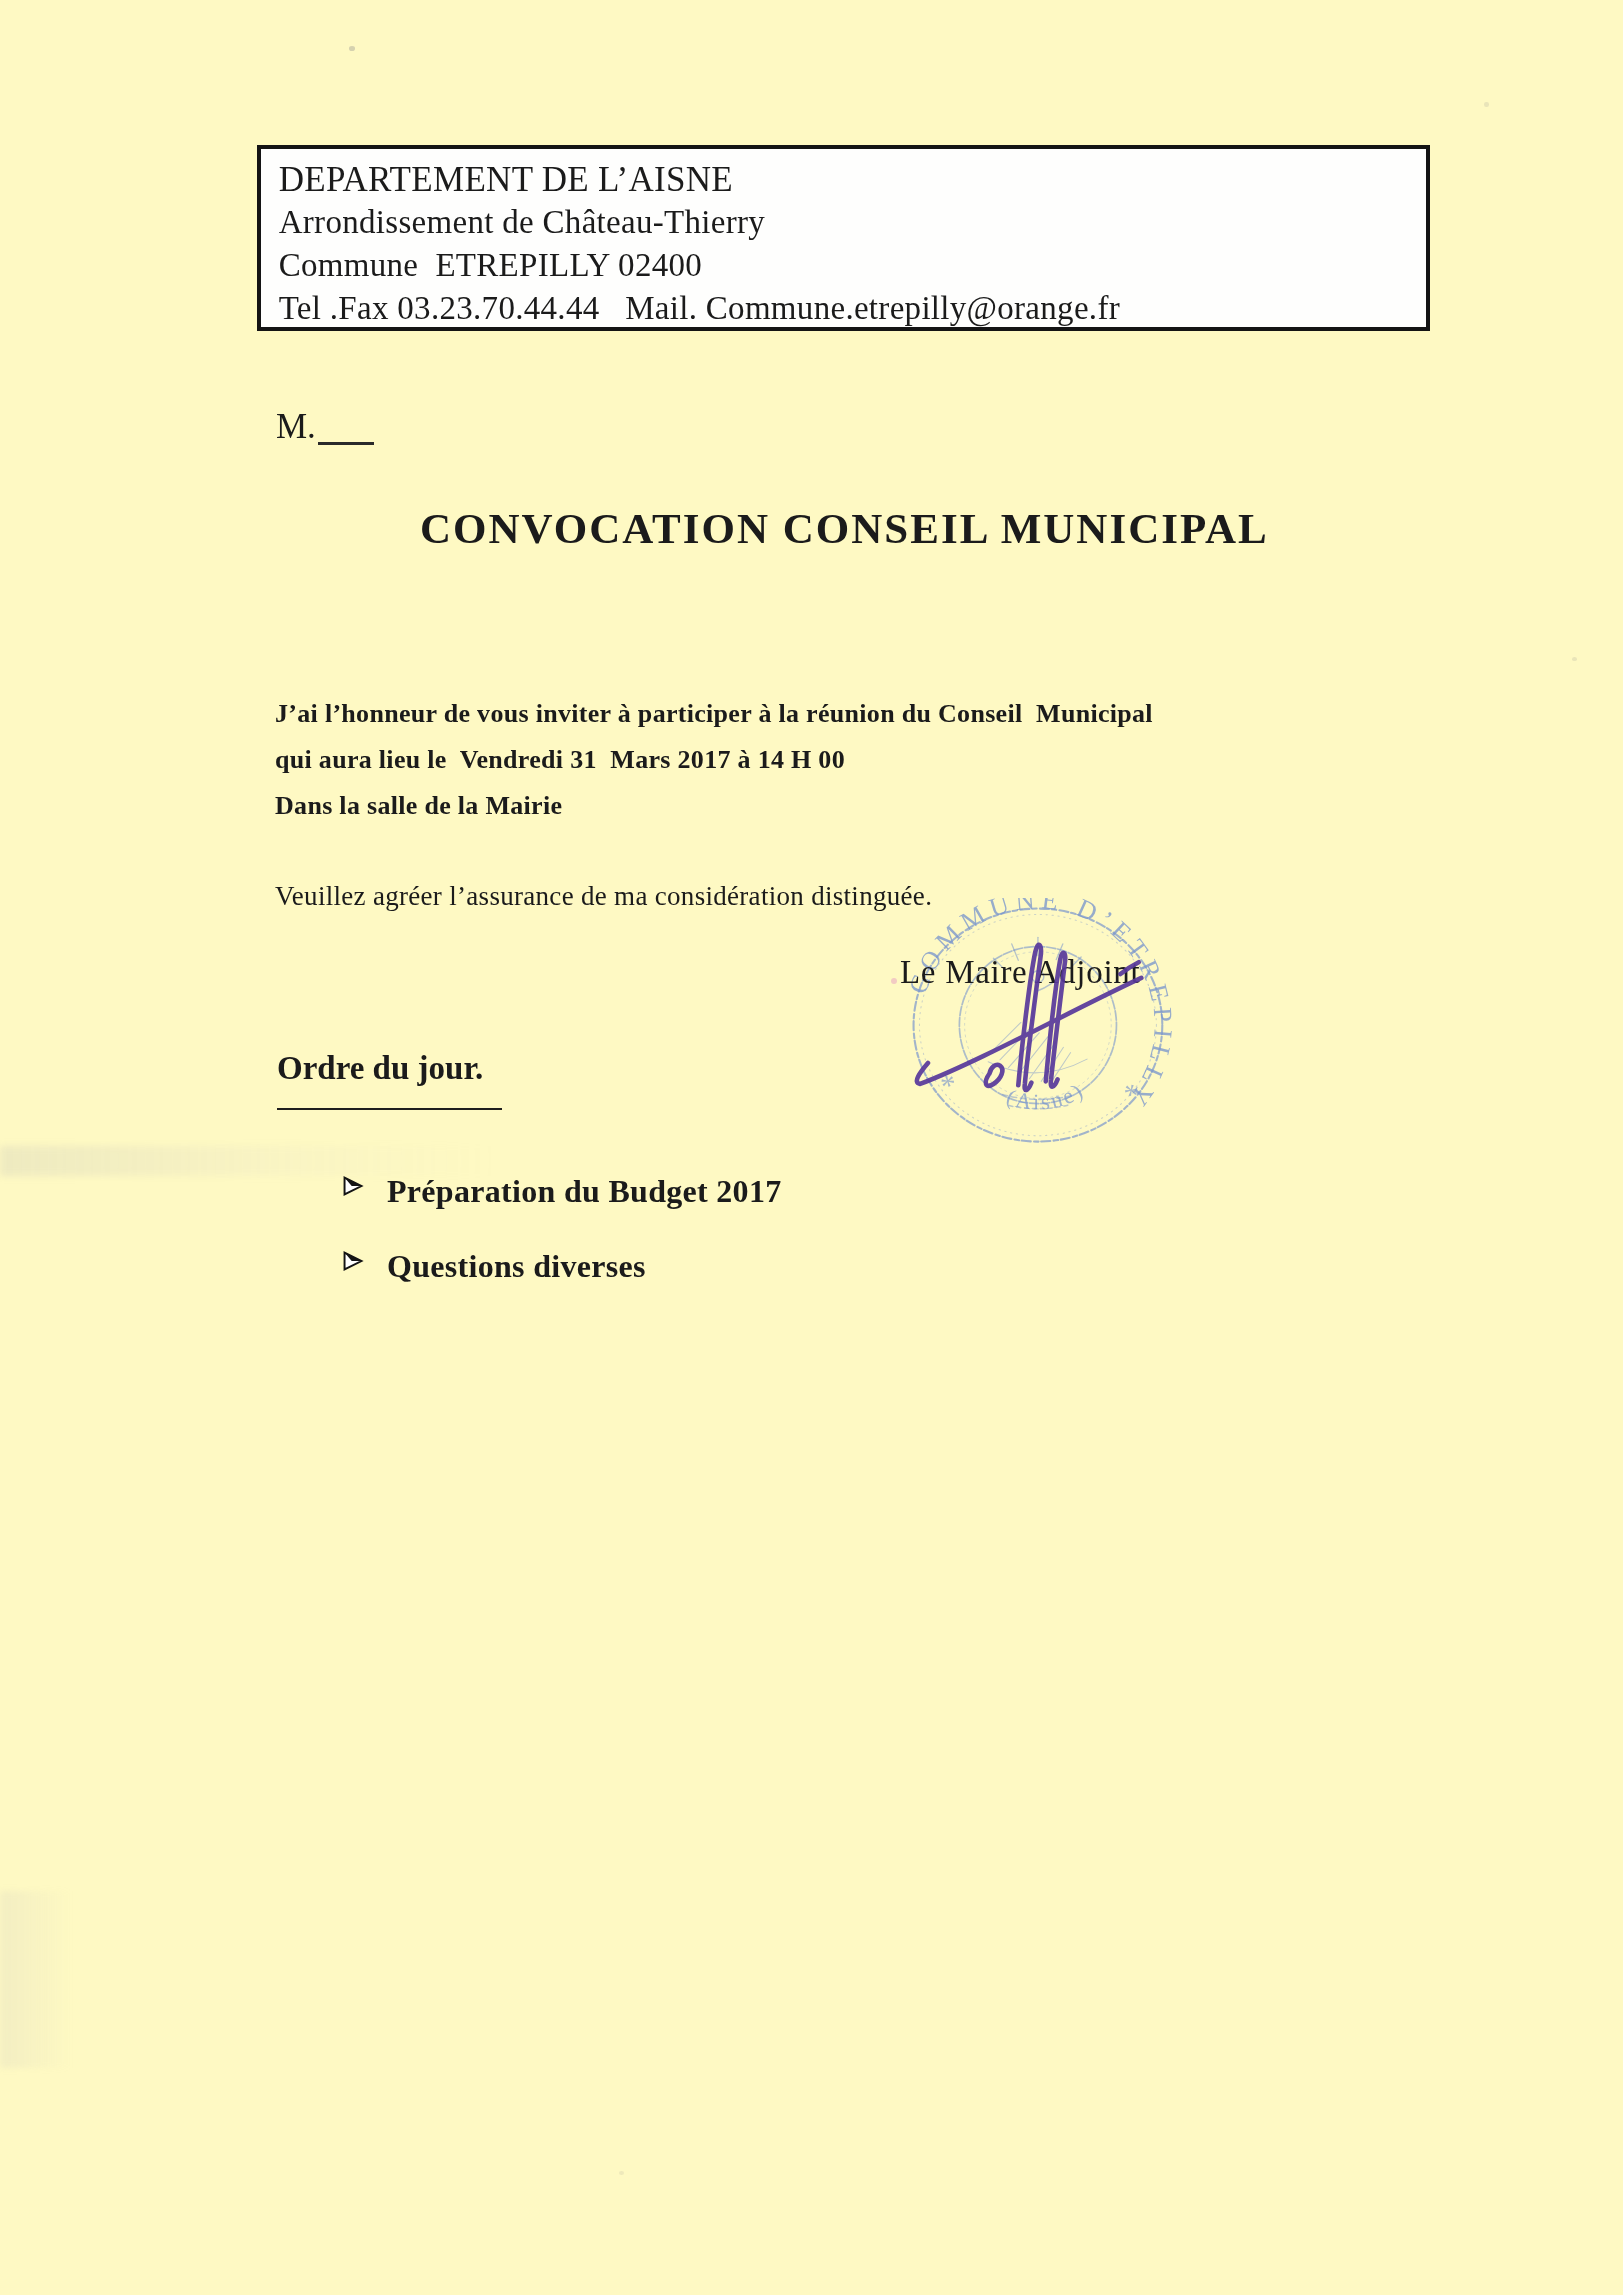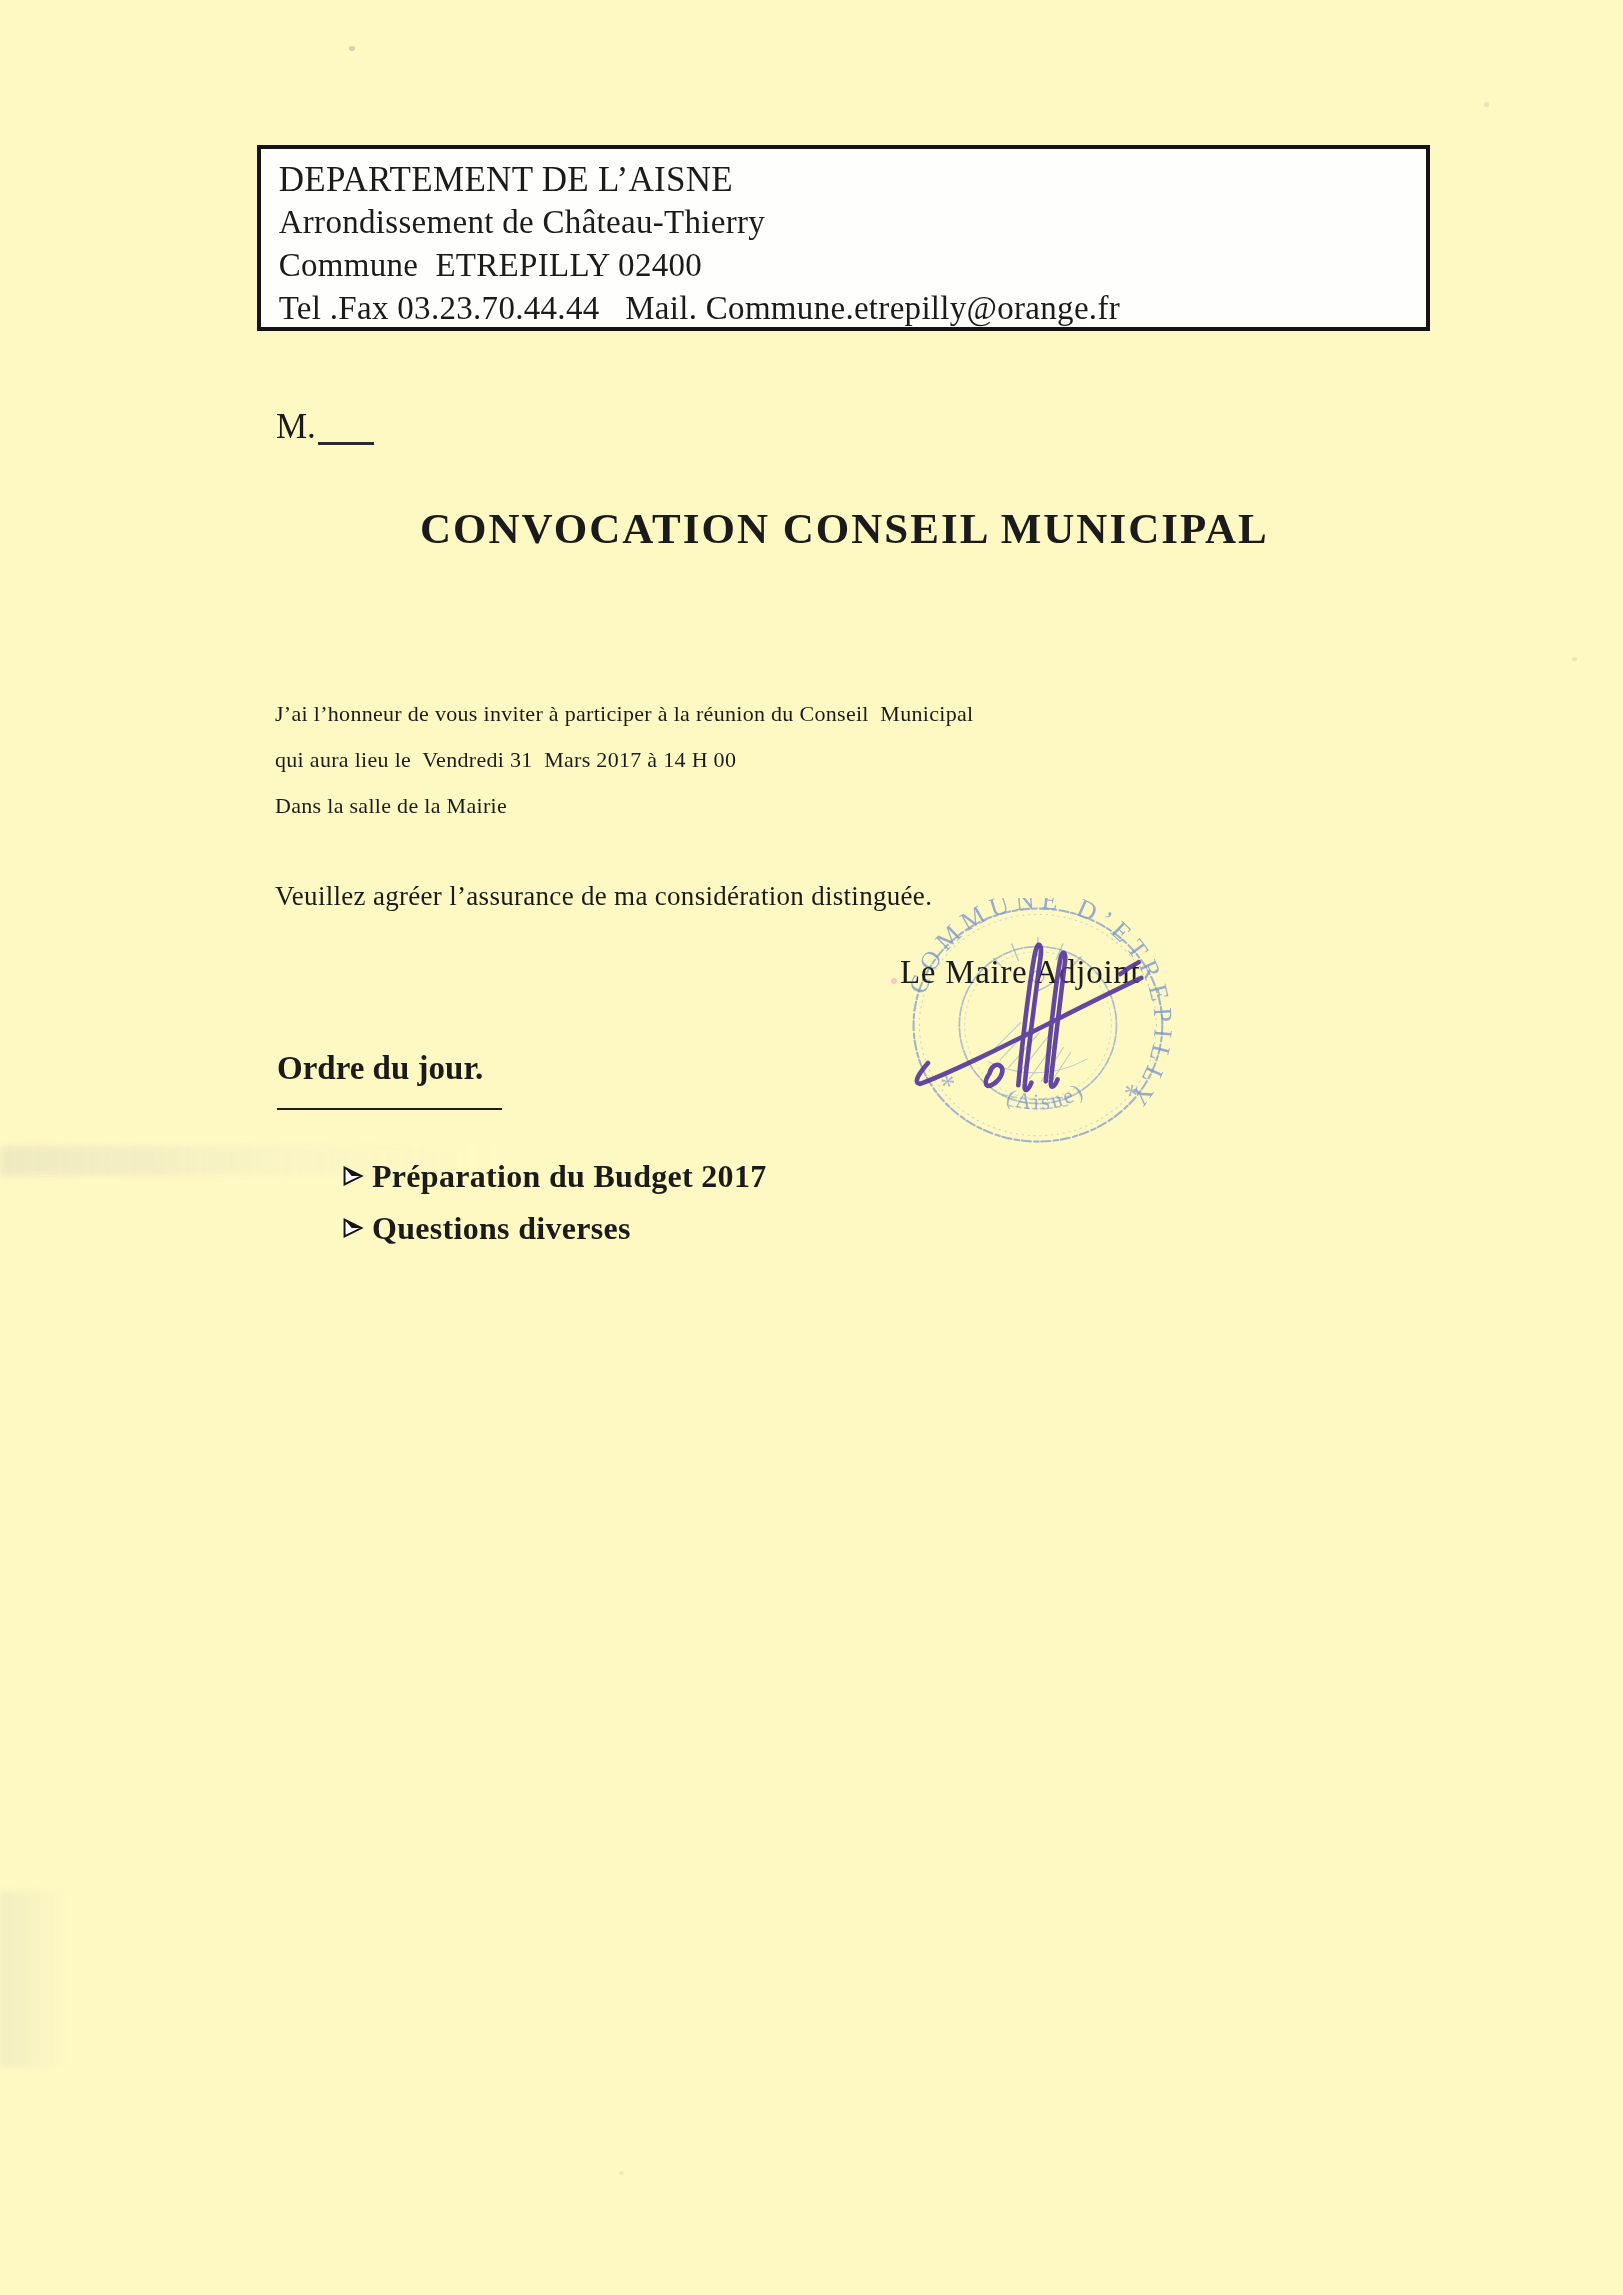--- a/index.html
+++ b/index.html
@@ -33,33 +33,33 @@
 
   .salutation{position:absolute;left:276px;top:407px;font-size:35px;}
   .blank-line{display:inline-block;width:56px;border-bottom:3.3px solid #2a2a2a;vertical-align:-6.5px;margin-left:2.6px;}
 
   .doc-title{
     position:absolute;left:404px;top:488px;margin:16px;
     font-size:43px;font-weight:bold;letter-spacing:2px;white-space:nowrap;
   }
 
   .body-par{position:absolute;left:275px;top:691px;width:1152px;}
-  .body-par .ln{font-size:22px;font-weight:normal;line-height:46px;letter-spacing:0.3px;}
+  .body-par .ln{font-size:26px;font-weight:bold;line-height:46px;letter-spacing:0.3px;}
 
   .closing{position:absolute;left:275px;top:881px;font-size:27px;font-weight:normal;letter-spacing:0.3px;}
 
   .stamp-svg{position:absolute;left:890px;top:898px;width:288px;height:262px;z-index:2;}
   .sig-title{position:absolute;left:900px;top:954px;font-size:33px;letter-spacing:0.7px;z-index:3;}
   .sig-svg{position:absolute;left:890px;top:898px;width:288px;height:262px;z-index:4;}
 
   .agenda-heading{position:absolute;left:277px;top:1050px;font-size:33px;}
   .agenda-heading .underlined{border-bottom:2.6px solid #1e1e1e;padding-right:18.3px;padding-bottom:22px;font-weight:bold;}
 
   .agenda-list{position:absolute;left:340px;top:1150px;}
-  .agenda-item{display:flex;align-items:center;gap:6px;height:52px;}
+  .agenda-item{display:flex;align-items:flex-start;gap:21px;height:52px;margin-top:23px;}
   .agenda-item .label{font-size:32px;font-weight:bold;letter-spacing:0.3px;}
   .bullet-icon{width:26px;height:26px;flex:0 0 26px;}
 </style>
 </head>
 <body>
 
 <div class="page">
 
   <div class="smudge band1"></div>
   <div class="smudge band2"></div>

